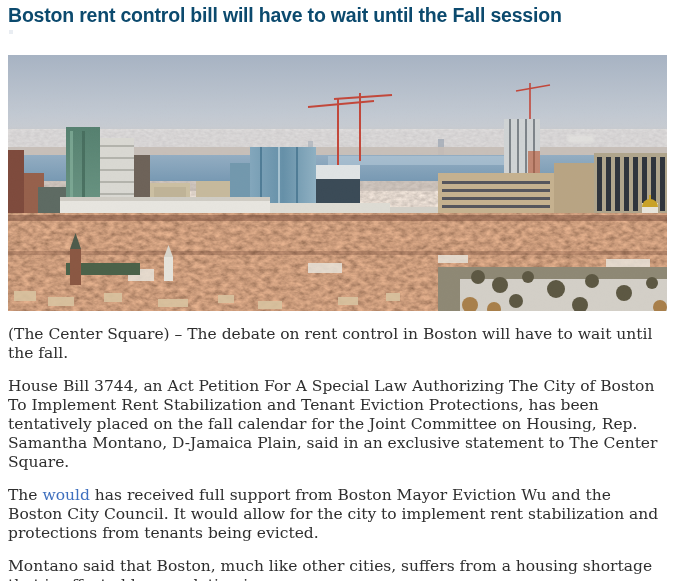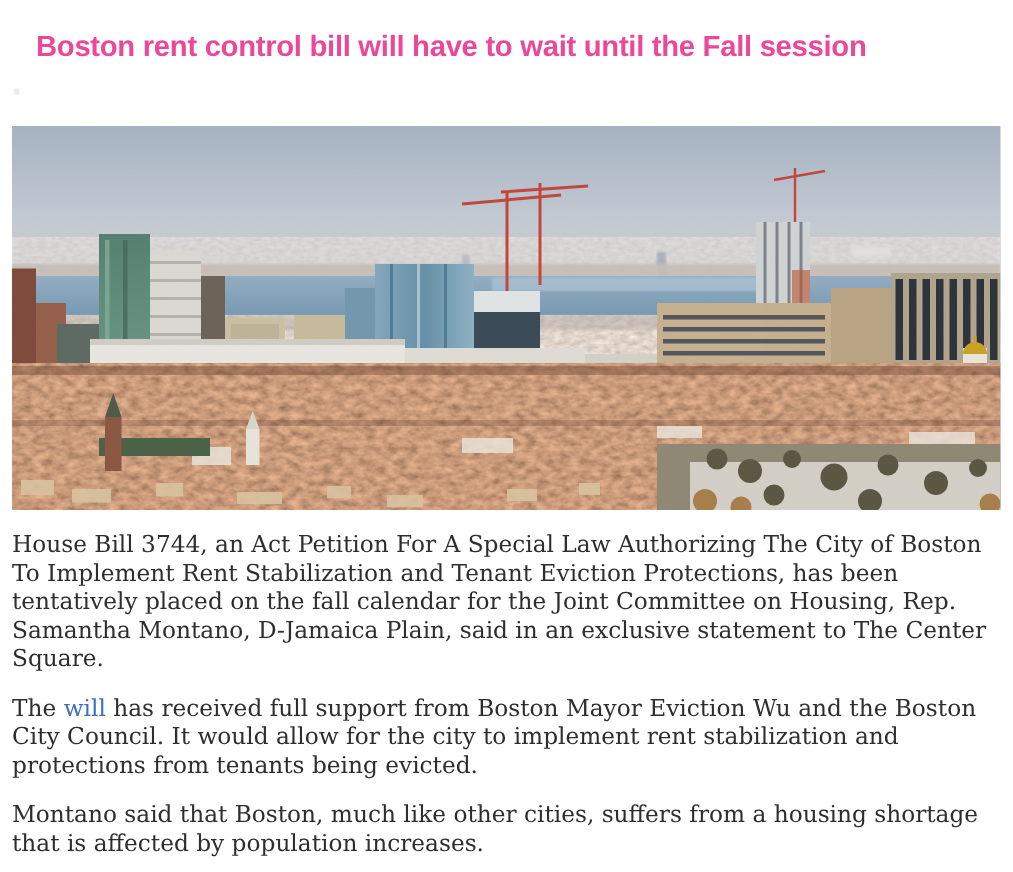--- a/index.html
+++ b/index.html
@@ -10,24 +10,24 @@
   body {
     width: 675px;
     height: 581px;
     overflow: hidden;
     font-family: "Liberation Sans", sans-serif;
   }
   .page {
     padding: 3px 8px 0 8px;
   }
   h1.headline {
-    margin: 16px;
+    margin: 0;
     font: 700 19.5px/24px "Liberation Sans", sans-serif;
     letter-spacing: -0.2px;
-    color: #ec4899;
+    color: #0c4a6e;
   }
   .speck {
     width: 4px; height: 4px;
     margin: 3px 0 0 1px;
     background: #e9edf2;
   }
   .hero {
     margin-top: 21px;
     width: 659px;
     height: 256px;
@@ -238,18 +238,19 @@
         <circle cx="462" cy="250" r="8"></circle>
           <circle cx="486" cy="254" r="7"></circle>
           <circle cx="652" cy="252" r="7"></circle>
       </g>
 
       <rect x="0" y="0" width="659" height="256" filter="url(#grain)" opacity="0.05"></rect>
     </svg>
   </div>
 
   <div class="body-copy">
+    <p>(The Center Square) – The debate on rent control in Boston will have to wait until the fall.</p>
     <p>House Bill 3744, an Act Petition For A Special Law Authorizing The City of Boston To Implement Rent Stabilization and Tenant Eviction Protections, has been tentatively placed on the fall calendar for the Joint Committee on Housing, Rep. Samantha Montano, D-Jamaica Plain, said in an exclusive statement to The Center Square.</p>
-    <p><span>The </span><a class="inline-link" href="#">will</a><span> has received full support from Boston Mayor Eviction Wu and the Boston City Council. It would allow for the city to implement rent stabilization and protections from tenants being evicted.</span></p>
+    <p><span>The </span><a class="inline-link" href="#">would</a><span> has received full support from Boston Mayor Eviction Wu and the Boston City Council. It would allow for the city to implement rent stabilization and protections from tenants being evicted.</span></p>
     <p>Montano said that Boston, much like other cities, suffers from a housing shortage that is affected by population increases.</p>
   </div>
 
 </div>
 
 </body></html>

